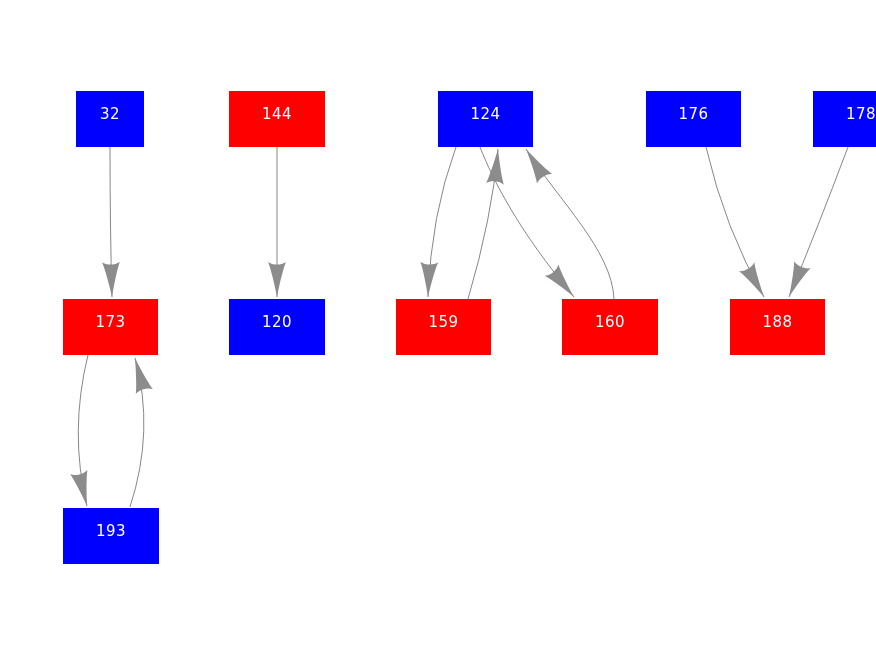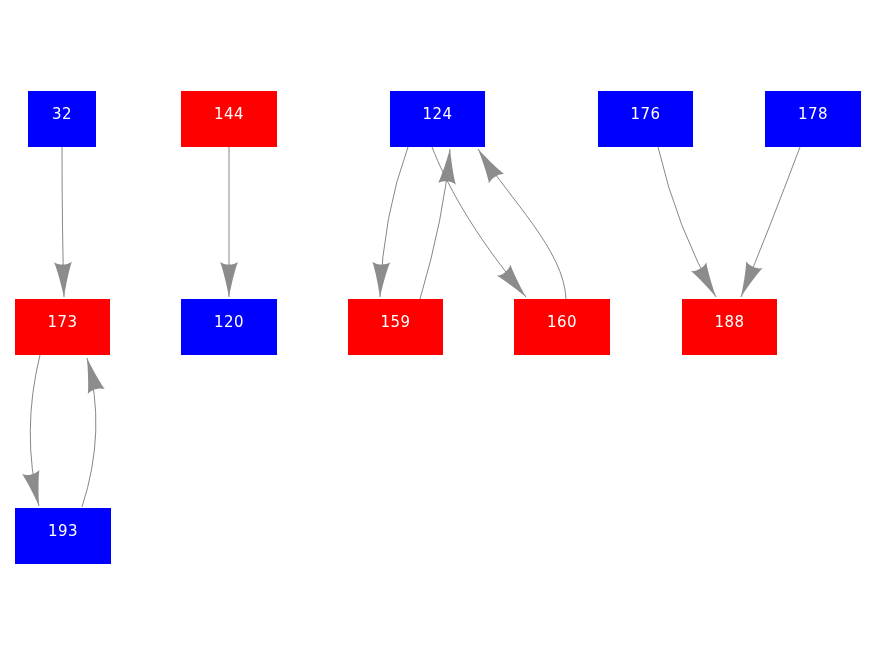--- a/index.html
+++ b/index.html
@@ -11,20 +11,21 @@
     width: 876px;
     height: 656px;
     overflow: hidden;
     font-family: "DejaVu Sans", sans-serif;
   }
   .plot-wrap {
     position: relative;
     width: 800px;
     height: 656px;
     background: #ffffff;
+    padding-left: 48px;
   }
   svg text {
     font-family: "DejaVu Sans", sans-serif;
     font-size: 15px;
     letter-spacing: 0.5px;
     fill: #ffffff;
   }
 </style>
 </head>
 <body>

